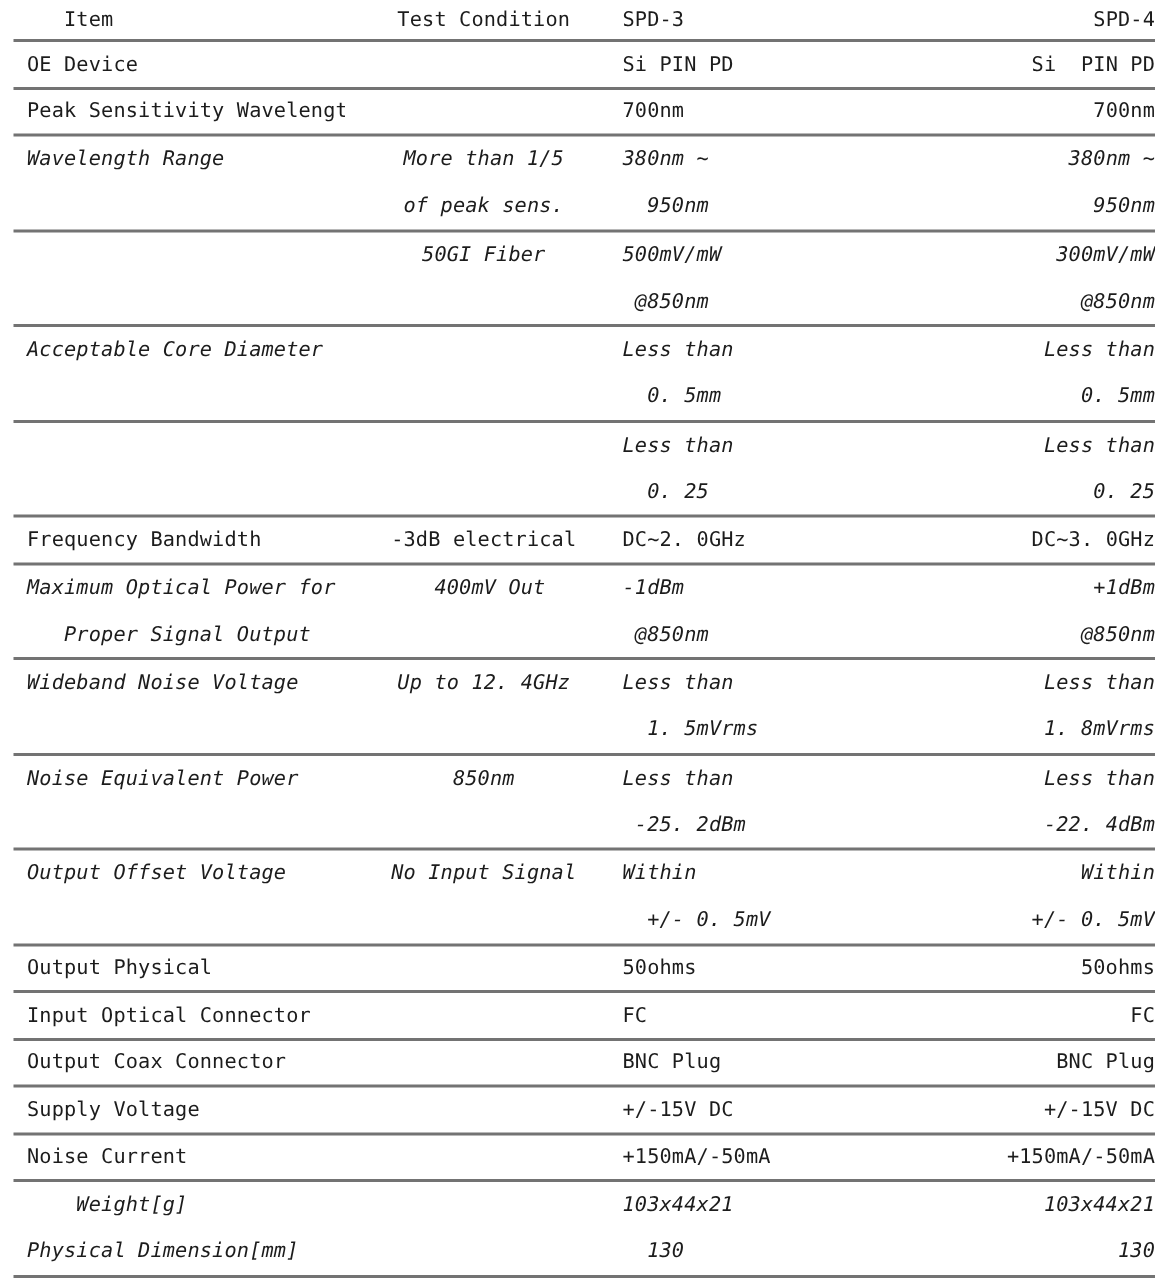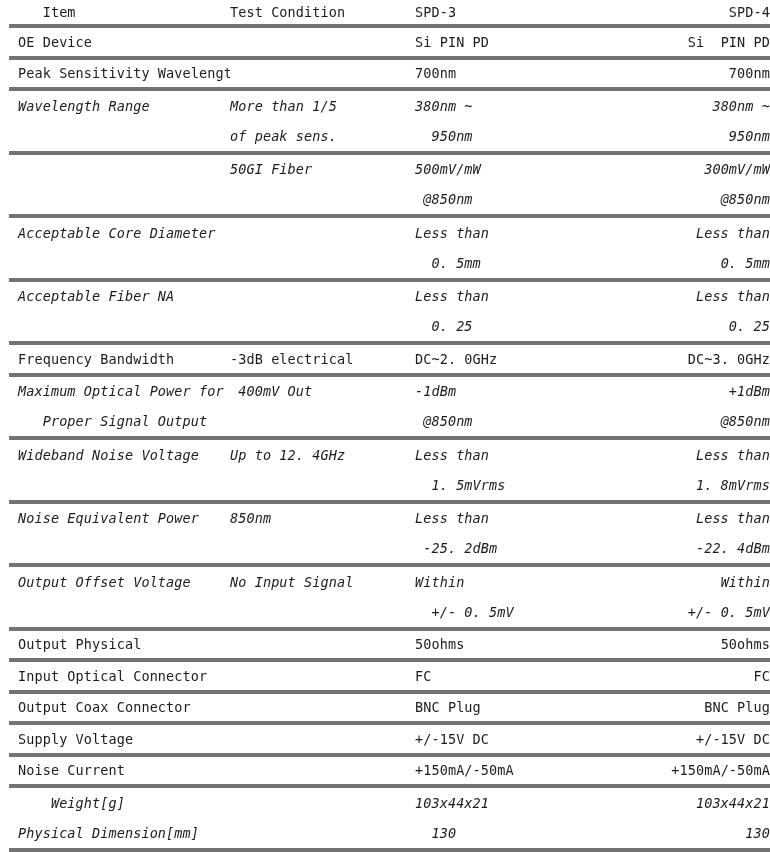--- a/index.html
+++ b/index.html
@@ -16,37 +16,37 @@
     color: #1c1c1c;
     letter-spacing: 0.1px;
   }
   .sheet {
     margin-left: 9px;
     width: 761px;
   }
   .row {
     display: flex;
     box-sizing: border-box;
-    border-bottom: 4px solid #737373;
+    border-bottom: 2px solid #737373;
   }
   .row.header { height: 28px; }
   .row.single { height: 31.5px; }
   .row.tall   { height: 63.5px; }
   .cell {
     display: flex;
     flex-direction: column;
     justify-content: center;
     white-space: pre;
     overflow: hidden;
     box-sizing: border-box;
   }
   .row.tall .cell { justify-content: space-around; font-style: italic; }
   .line { height: 16px; line-height: 16px; }
   .c-item { width: 221px; padding-left: 9px; }
-  .c-cond { width: 185px; }
+  .c-cond { width: 185px; text-align: center; }
   .c-spd3 { width: 163px; }
   .c-spd4 { flex: 1; align-items: flex-end; }
 </style>
 </head>
 <body>
 
 <div class="sheet">
   <div class="row header">
     <div class="cell c-item"><div class="line">   Item</div></div>
     <div class="cell c-cond"><div class="line">Test Condition</div></div>
@@ -83,21 +83,21 @@
   </div>
 
   <div class="row tall">
     <div class="cell c-item"><div class="line">Acceptable Core Diameter</div><div class="line"></div></div>
     <div class="cell c-cond"><div class="line"></div><div class="line"></div></div>
     <div class="cell c-spd3"><div class="line">Less than</div><div class="line">  0. 5mm</div></div>
     <div class="cell c-spd4"><div class="line">Less than</div><div class="line">  0. 5mm</div></div>
   </div>
 
   <div class="row tall">
-    <div class="cell c-item"><div class="line">Acceptable Fiber NA</div><div class="line"></div></div>
+    <div class="cell c-item"><div class="line"></div></div>
     <div class="cell c-cond"><div class="line"></div><div class="line"></div></div>
     <div class="cell c-spd3"><div class="line">Less than</div><div class="line">  0. 25</div></div>
     <div class="cell c-spd4"><div class="line">Less than</div><div class="line">  0. 25</div></div>
   </div>
 
   <div class="row single">
     <div class="cell c-item"><div class="line">Frequency Bandwidth</div></div>
     <div class="cell c-cond"><div class="line">-3dB electrical</div></div>
     <div class="cell c-spd3"><div class="line">DC~2. 0GHz</div></div>
     <div class="cell c-spd4"><div class="line">DC~3. 0GHz</div></div>

